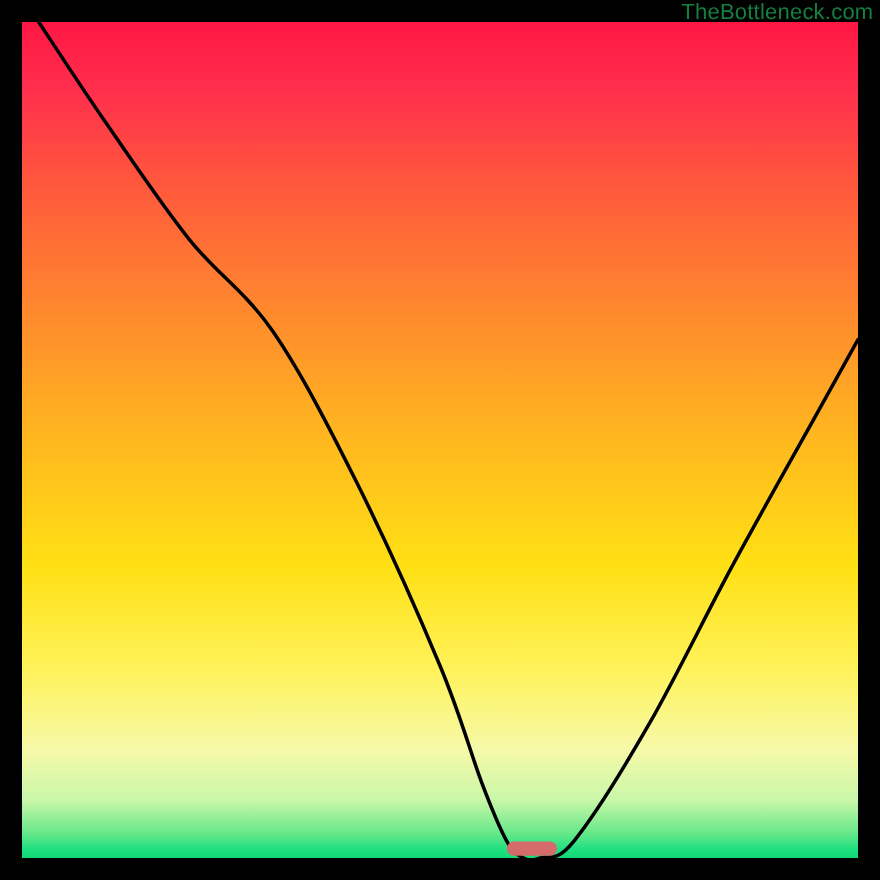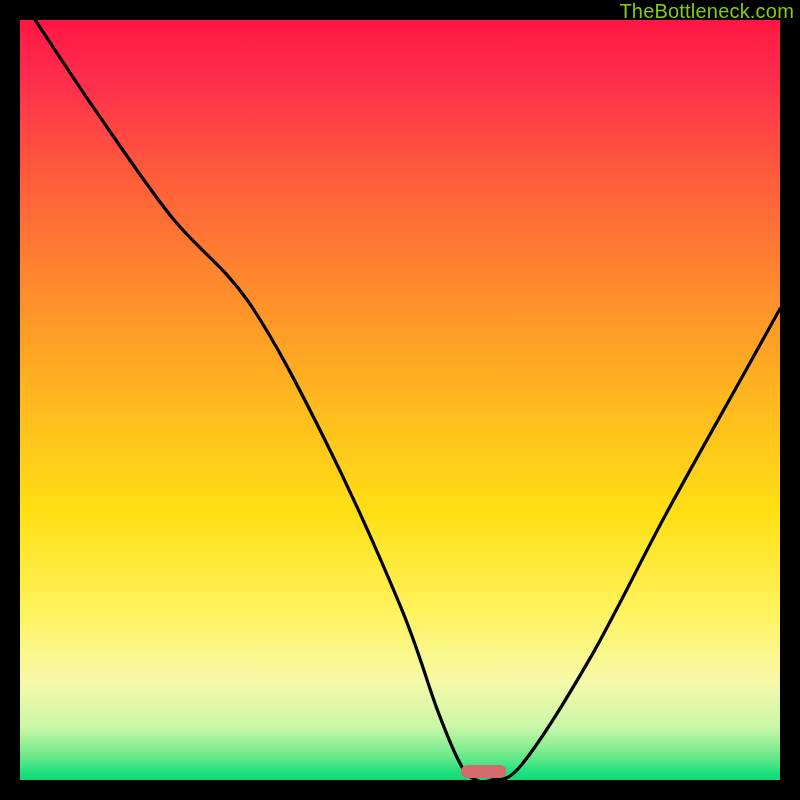--- a/index.html
+++ b/index.html
@@ -54,21 +54,21 @@
     left: 0;
     top: 0;
     width: 760px;
     height: 760px;
     pointer-events: none;
   }
   .attribution {
     position: absolute;
     top: 0px;
     right: 6px;
-    color: #84cc16;
+    color: #15803d;
     font-size: 20px;
     font-weight: 500;
     letter-spacing: 0.2px;
     user-select: none;
   }
 </style>
 </head>
 <body>
 
 <div class="frame">

